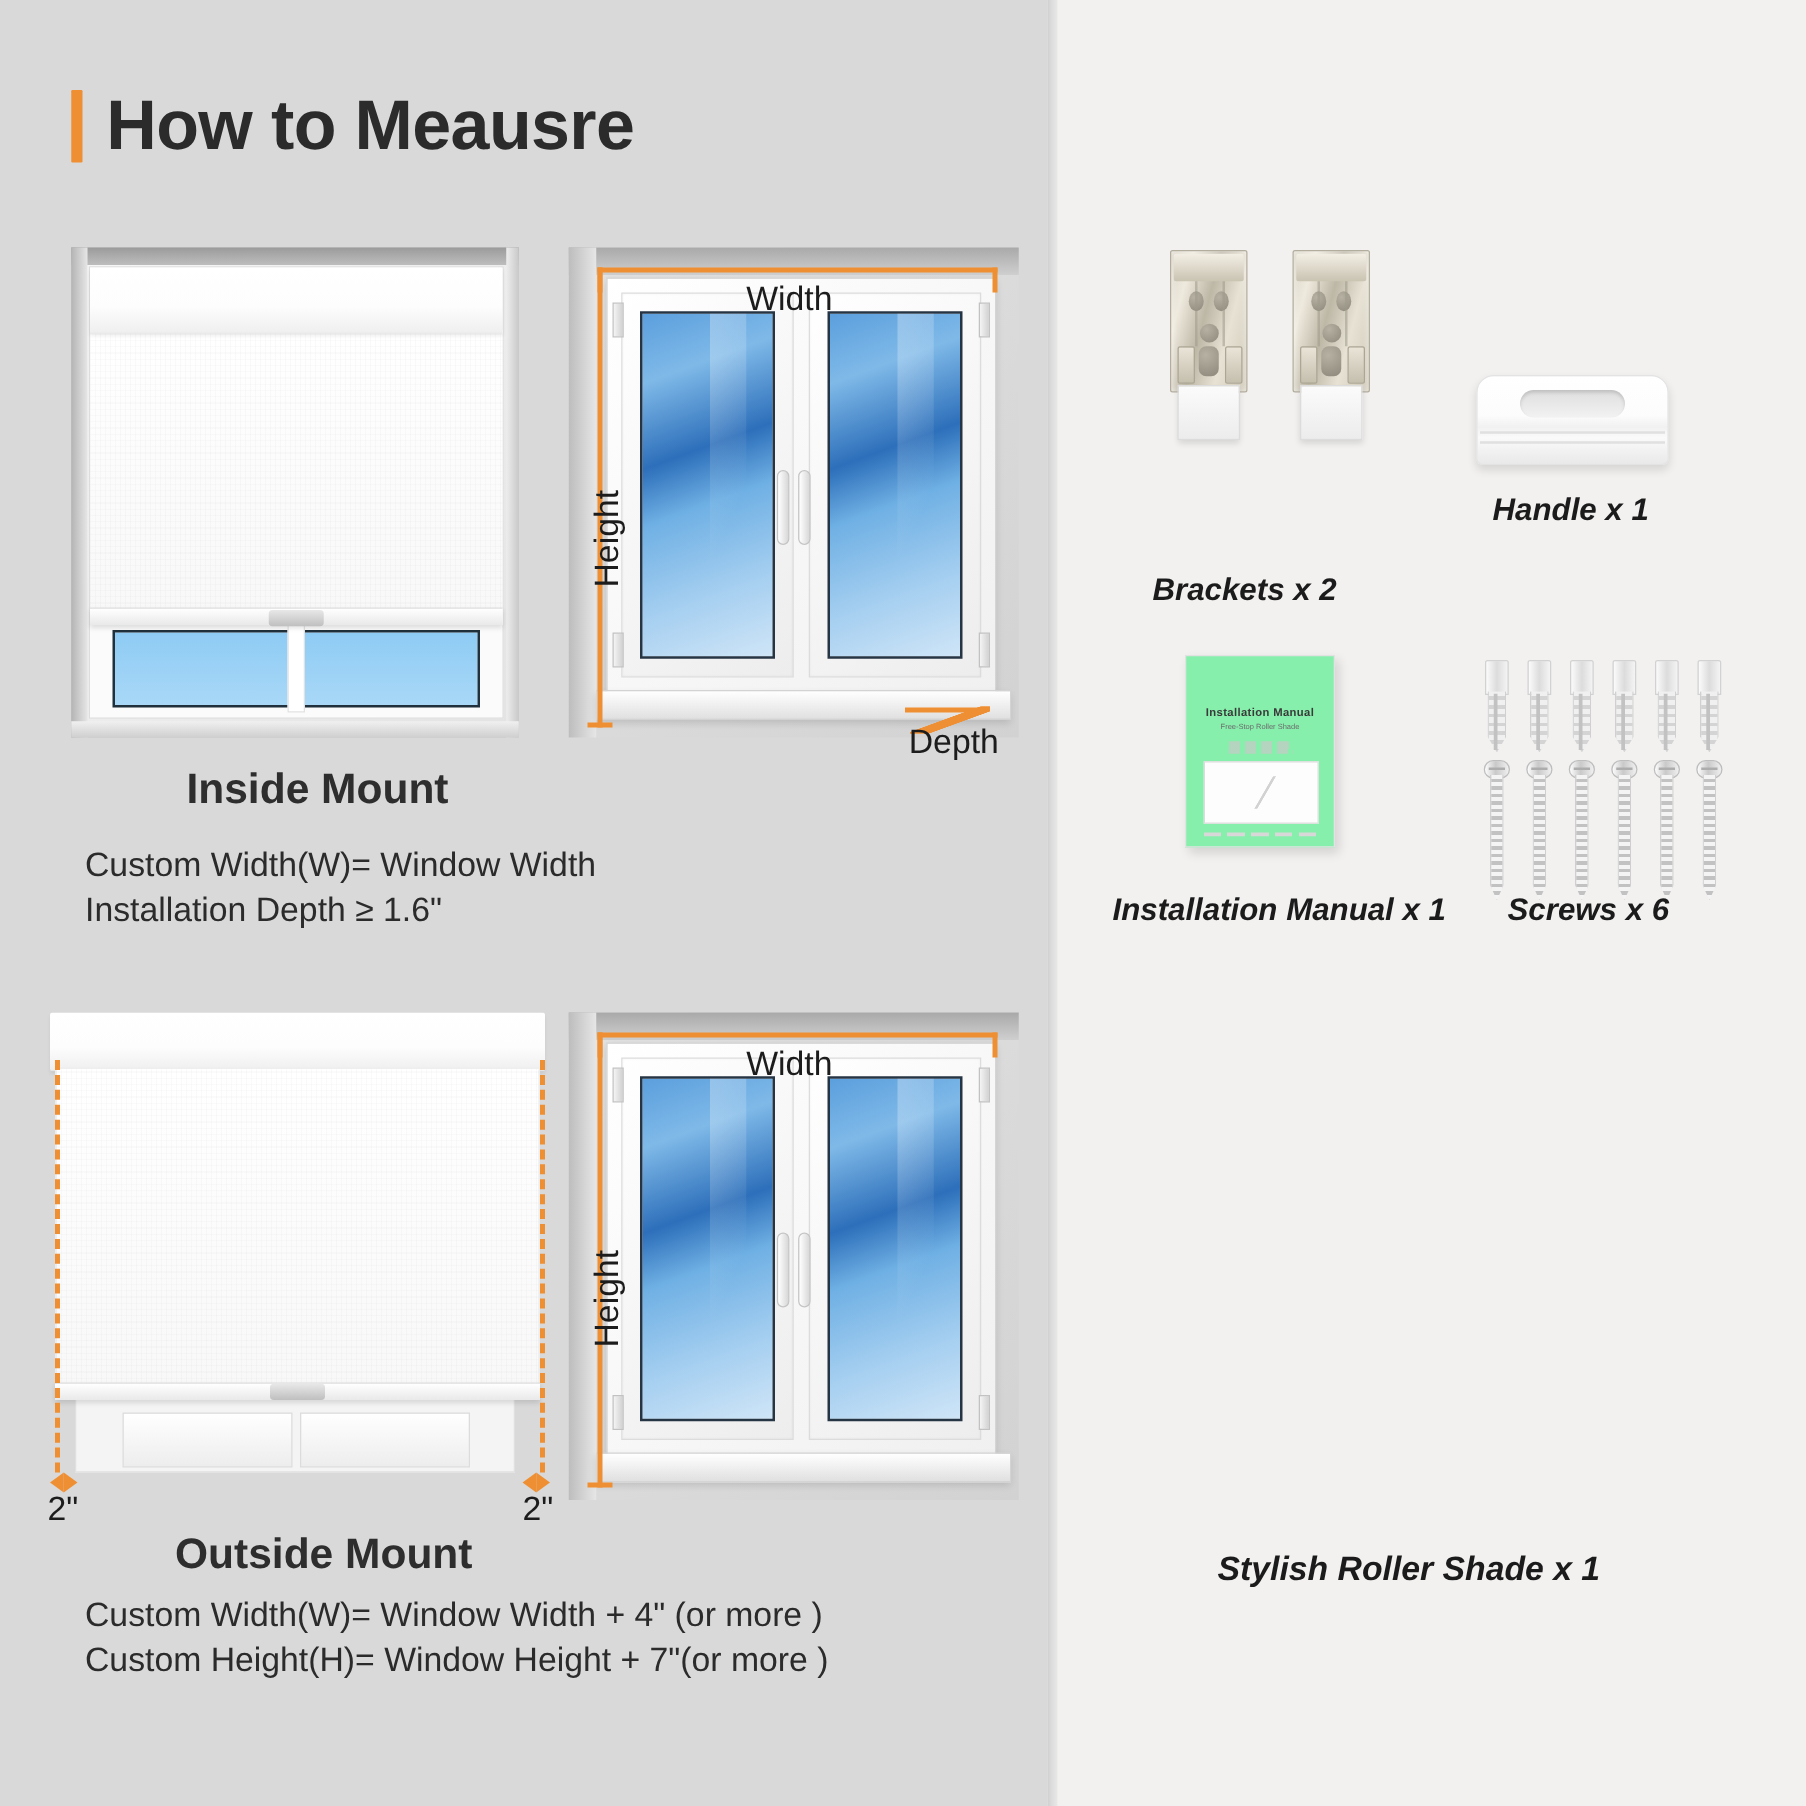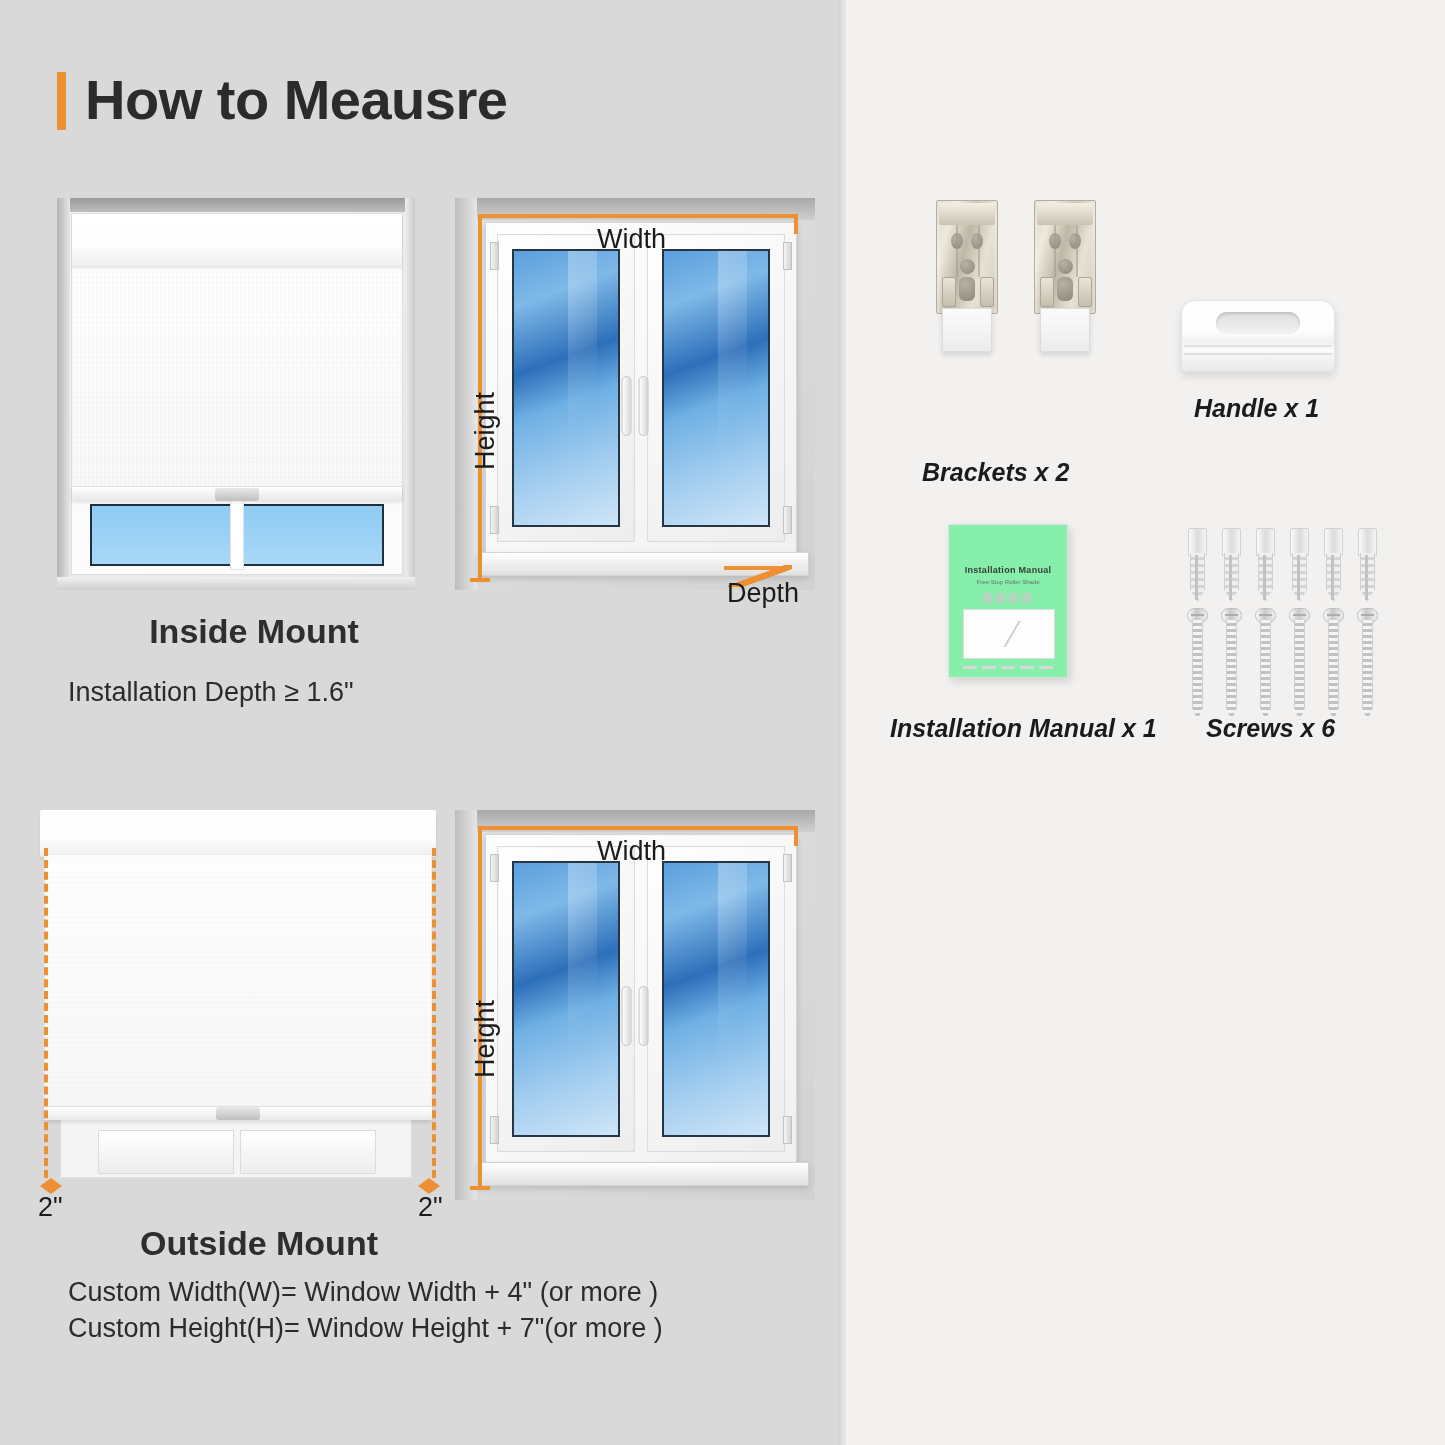--- a/index.html
+++ b/index.html
@@ -243,20 +243,21 @@
     <div class="meas-label vert" style="left:470px;top:470px;">Height</div>
 
     <div class="depth-wedge" style="left:728px;top:565px;width:64px;height:22px;
          background:linear-gradient(160deg,transparent 45%,#ef8f33 46%,#ef8f33 60%,transparent 61%);"></div>
     <div class="ora-line-h" style="left:724px;top:566px;width:64px;"></div>
     <div class="meas-label" style="left:727px;top:578px;">Depth</div>
 
     <div class="mount-block" style="left:0px;top:612px;width:838px;">
       <div class="mount-title" style="margin-left:-330px;">Inside Mount</div>
       <div class="mount-lines" style="margin-top:24px;margin-left:68px;">
+        <div>Custom Width(W)= Window Width</div>
         <div>Installation Depth ≥ 1.6"</div>
       </div>
     </div>
 
     <div class="shadewin" style="left:38px;top:810px;width:400px;height:390px;">
       <div style="position:absolute;left:22px;top:46px;right:26px;bottom:22px;background:#f4f4f4;border:1px solid #e0e0e0;"></div>
       <div class="sw-glassrow" style="left:60px;right:62px;bottom:26px;height:44px;">
         <div style="flex:1;background:linear-gradient(to bottom,#ffffff,#ededed);border:1px solid #dcdcdc;"></div>
         <div style="flex:1;background:linear-gradient(to bottom,#ffffff,#ededed);border:1px solid #dcdcdc;"></div>
       </div>
@@ -431,15 +432,16 @@
       <div class="screw-head"></div>
       <div class="screw-shaft"></div>
     </div>
     <div class="screw" style="left:511px;top:608px;">
       <div class="screw-head"></div>
       <div class="screw-shaft"></div>
     </div>
 
     <div class="pkg-label" style="left:360px;top:714px;">Screws  x 6</div>
 
+    <div class="pkg-label" style="left:128px;top:1240px;font-size:27px;">Stylish Roller Shade x 1</div>
 
   </div>
 </div>
 
 </body></html>

